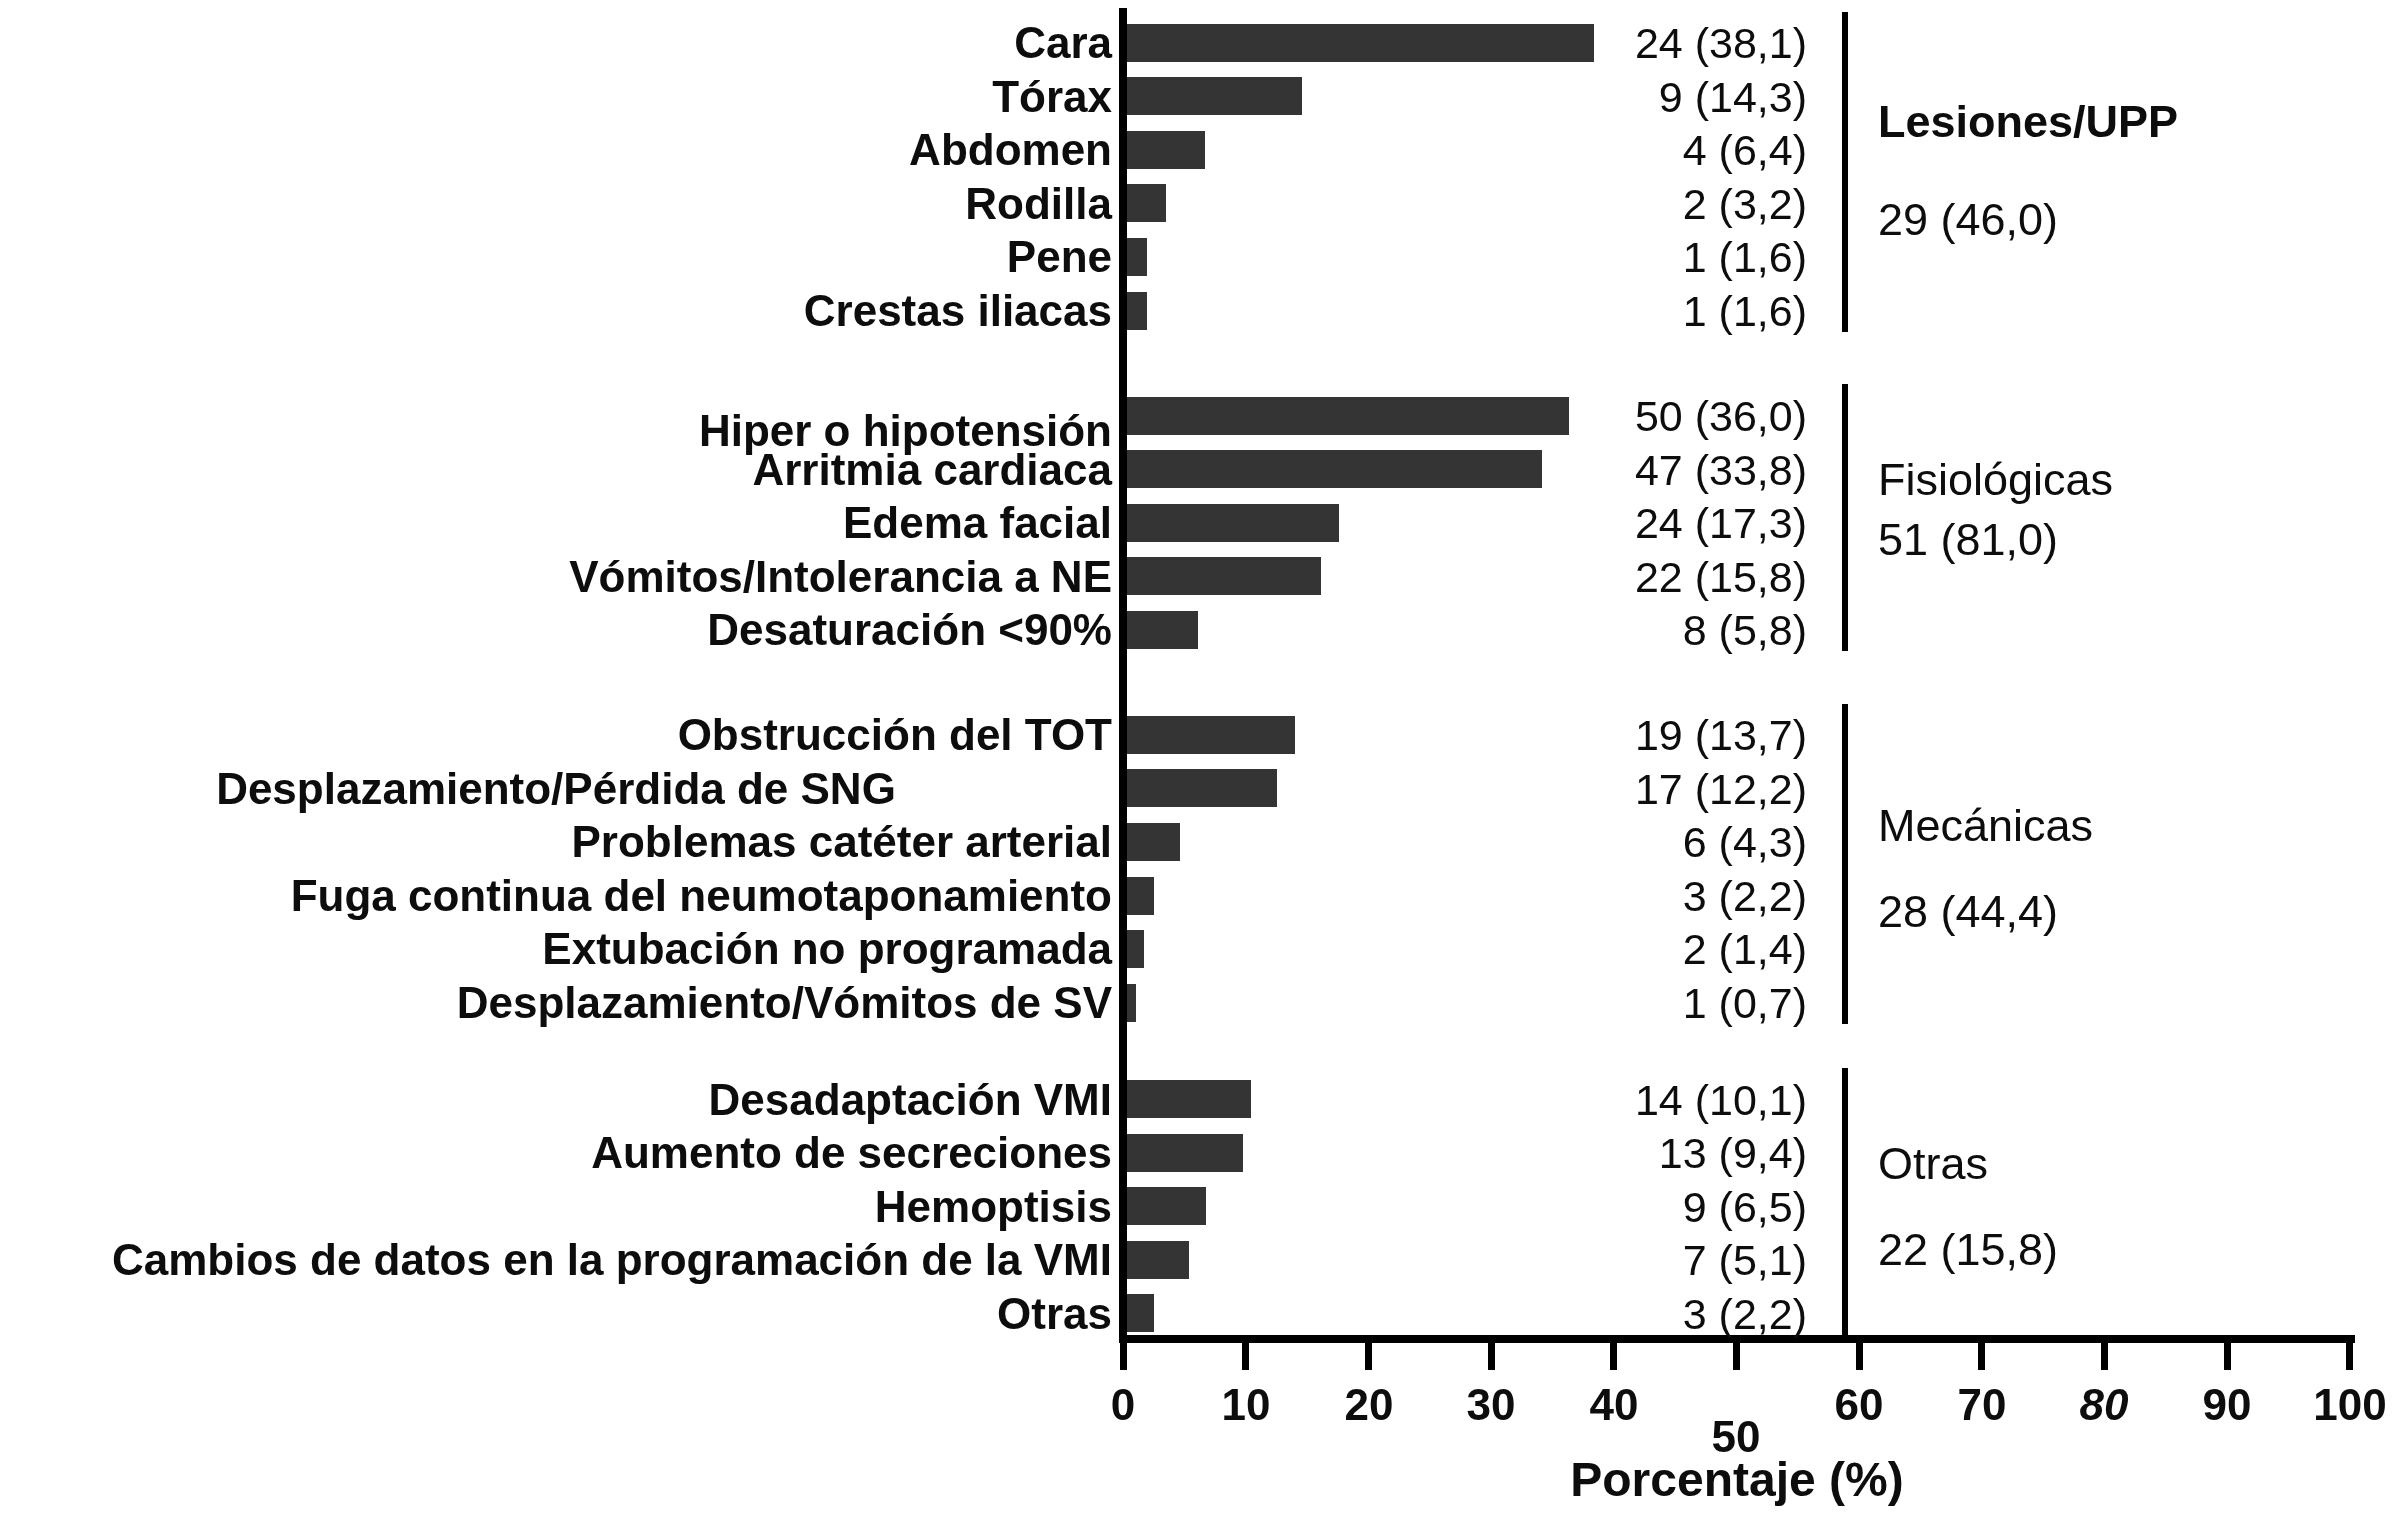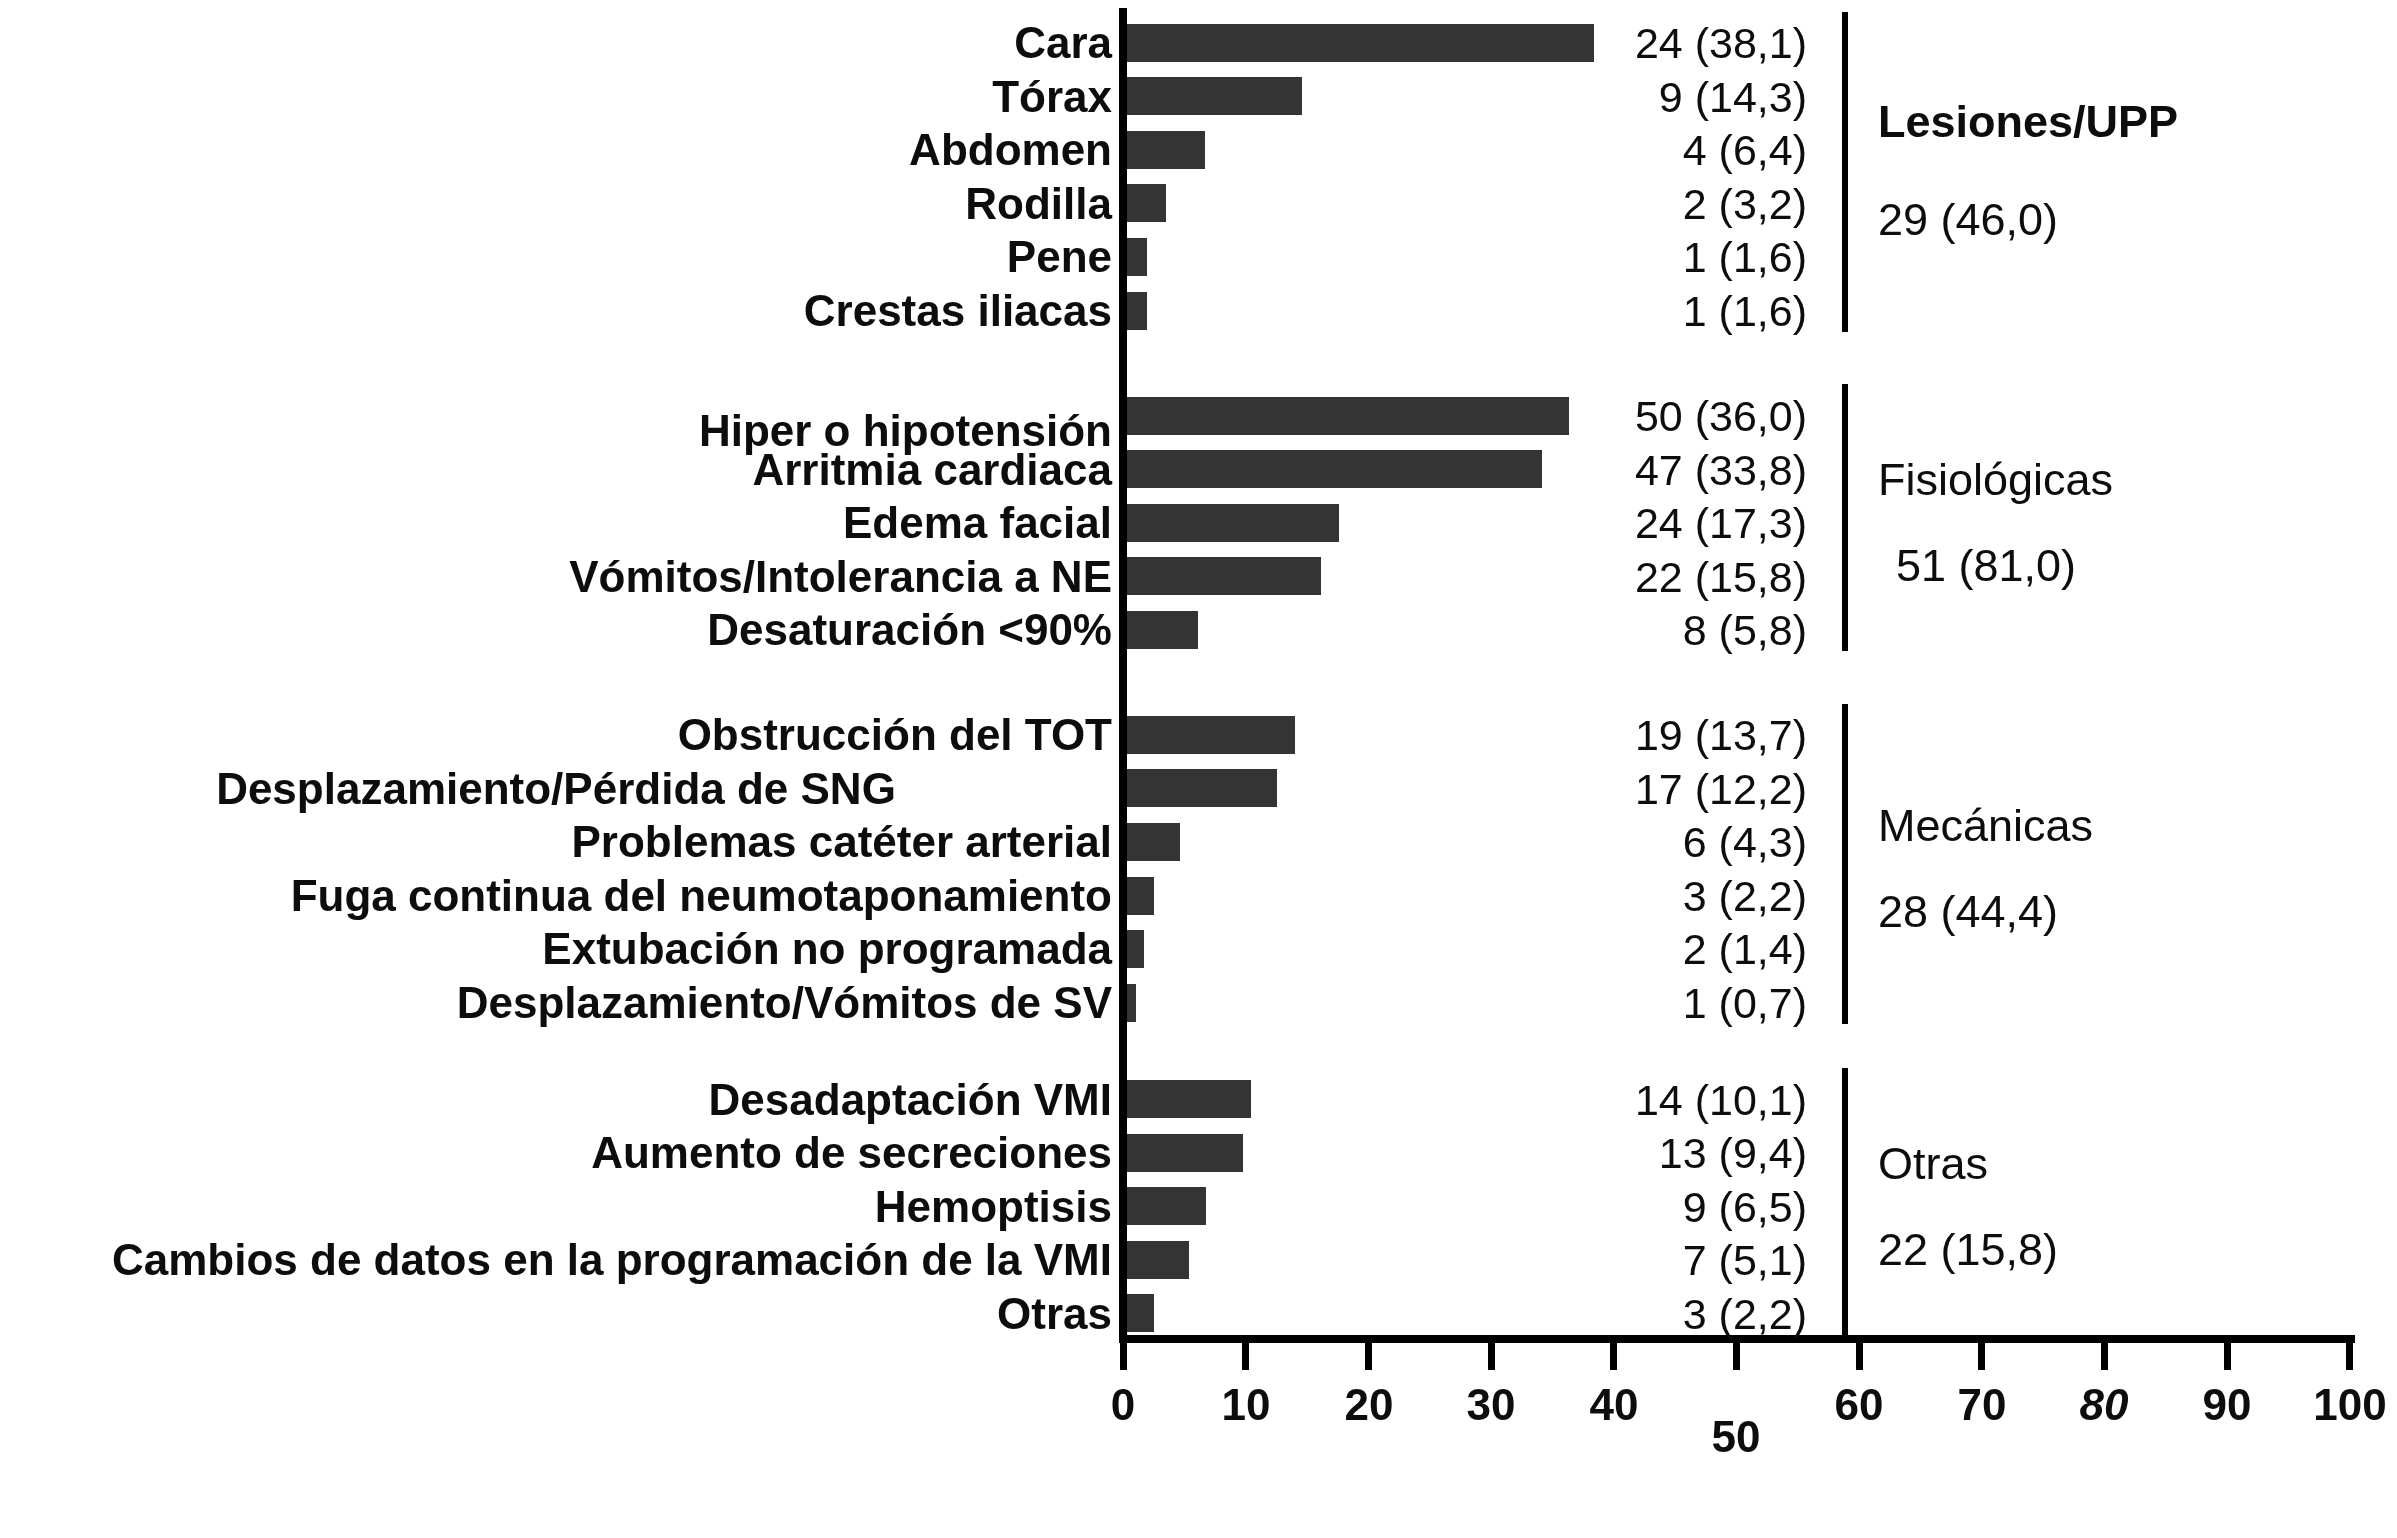--- a/index.html
+++ b/index.html
@@ -96,21 +96,21 @@
       <div class="row-label" style="top: 1287px;">Otras</div>
       <div class="bar" style="left: 1127px; top: 1294px; width: 27px; height: 38px; background: rgb(52, 52, 52);"></div>
       <div class="value-label" style="top: 1287px;">3 (2,2)</div>
     </div>
   <div id="groups">
       <div class="group-sep" style="left: 1842px; top: 11.5px; height: 320px;"></div>
       <div class="group-name" style="top: 95px; font-weight: bold;">Lesiones/UPP</div>
       <div class="group-total" style="top: 193px;">29 (46,0)</div>
       <div class="group-sep" style="left: 1842px; top: 384px; height: 267px;"></div>
       <div class="group-name" style="top: 453px;">Fisiológicas</div>
-      <div class="group-total" style="top: 539px; margin-left: 18px;">51 (81,0)</div>
+      <div class="group-total" style="top: 513px;">51 (81,0)</div>
       <div class="group-sep" style="left: 1842px; top: 704px; height: 320px;"></div>
       <div class="group-name" style="top: 799px;">Mecánicas</div>
       <div class="group-total" style="top: 885px;">28 (44,4)</div>
       <div class="group-sep" style="left: 1842px; top: 1068px; height: 267px;"></div>
       <div class="group-name" style="top: 1137px;">Otras</div>
       <div class="group-total" style="top: 1223px;">22 (15,8)</div>
     </div>
   <div id="ticks">
       <div class="tick" style="left: 1120px;"></div>
       <div class="tick-label" style="left: 1056px;">0</div>
@@ -129,14 +129,15 @@
       <div class="tick" style="left: 1978px;"></div>
       <div class="tick-label" style="left: 1915px;">70</div>
       <div class="tick" style="left: 2101px;"></div>
       <div class="tick-label" style="left: 2037px; font-style: italic;">80</div>
       <div class="tick" style="left: 2224px;"></div>
       <div class="tick-label" style="left: 2160px;">90</div>
       <div class="tick" style="left: 2346px;"></div>
       <div class="tick-label" style="left: 2283px;">100</div>
     </div>
 
+  <div class="x-title">Porcentaje (%)</div>
 </div>
 
 
 </body></html>

